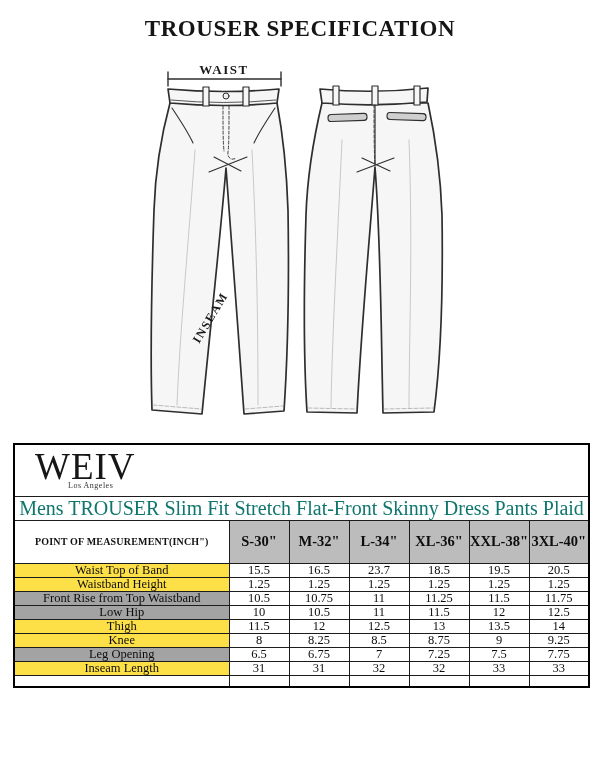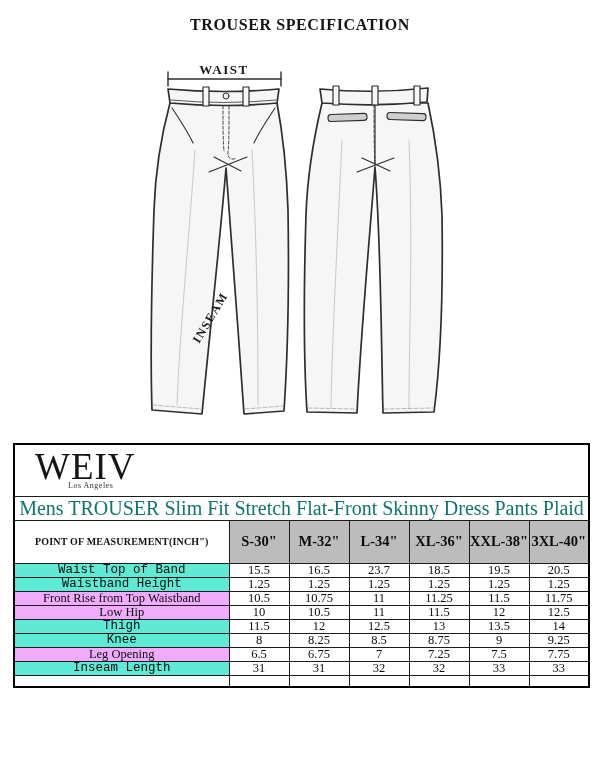--- a/index.html
+++ b/index.html
@@ -12,21 +12,21 @@
     font-family: "Liberation Serif", serif;
     overflow: hidden;
   }
   .main-title {
     position: absolute;
     top: 16px;
     left: 0;
     width: 100%;
     margin: 0;
     text-align: center;
-    font-size: 16px;
+    font-size: 23px;
     font-weight: bold;
     letter-spacing: 0.6px;
     color: #151515;
   }
   svg.diagram { position: absolute; left: 0; top: 0; }
 
   .spec-wrap {
     position: absolute;
     left: 13px;
     top: 443px;
@@ -82,22 +82,22 @@
     font-weight: bold;
     color: #0d0d0d;
   }
   tr.data-row td {
     height: 14px;
     font-size: 12.5px;
     line-height: 13px;
     text-align: center;
     color: #0d0d0d;
   }
-  tr.data-row td.label-cell { background: #f0abfc; }
-  tr.data-row.shaded td.label-cell { background: #5eead4; font-family: Liberation Mono, monospace; }
+  tr.data-row td.label-cell { background: #a3a3a3; }
+  tr.data-row.shaded td.label-cell { background: #fde047; }
   tr.empty-row td { height: 12px; }
 </style>
 </head>
 <body>
 
 <div class="page">
 
   <h1 class="main-title">TROUSER SPECIFICATION</h1>
 
   <svg class="diagram" width="600" height="776" viewBox="0 0 600 776" aria-hidden="true">

